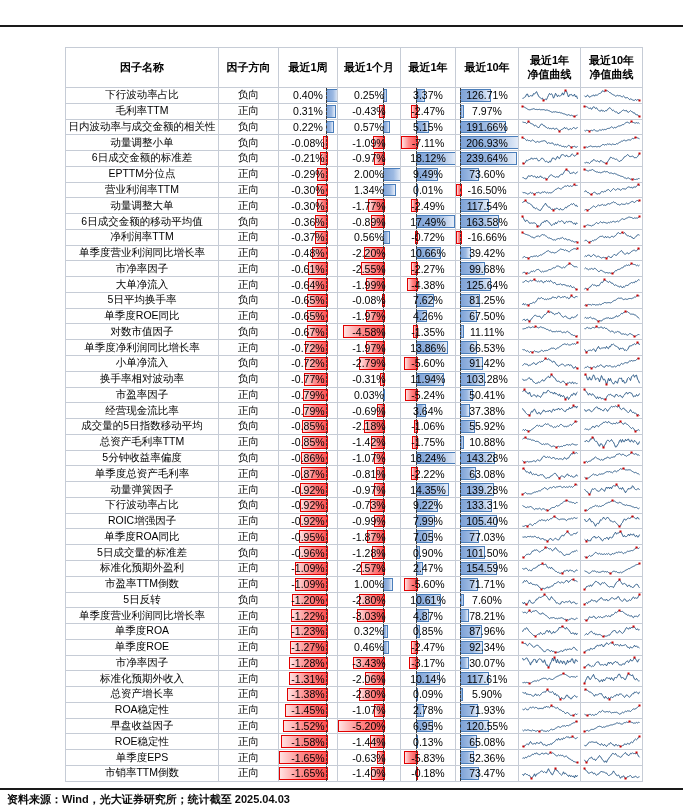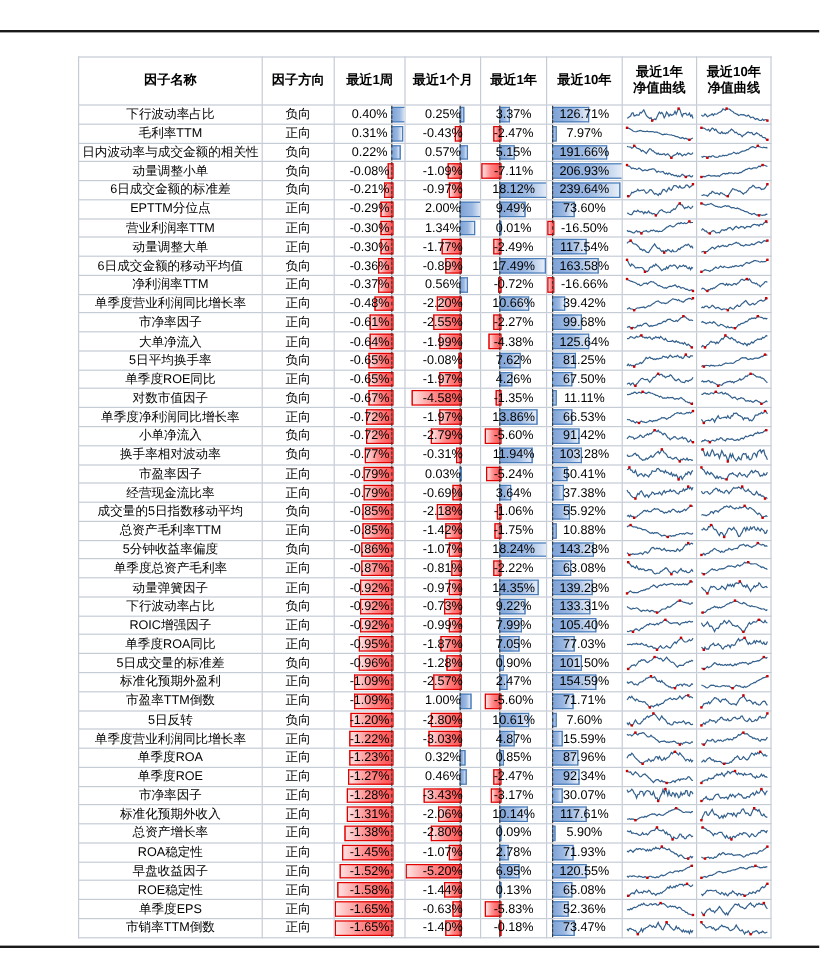--- a/index.html
+++ b/index.html
@@ -1322,21 +1322,21 @@
             <span class="val">-3.03%</span>
           </td>
       <td class="c-num">
             <div class="dbar pos" style="left: 28.0473%; width: 19.211%;"></div>
             <div class="axisline" style="left: 28.0473%;"></div>
             <span class="val">4.87%</span>
           </td>
       <td class="c-num">
             <div class="dbar pos" style="left: 6.1501%; width: 11.5139%;"></div>
             <div class="axisline" style="left: 6.1501%;"></div>
-            <span class="val">15.59%</span>
+            <span class="val">78.21%</span>
           </td>
       <td class="c-spark">
             <svg width="58" height="13" viewBox="0 0 58 13">
               <path d="M1.5 2.7L2.5 3.8L3.5 3.3L4.5 3.3L5.5 4.3L6.5 3.4L7.5 2.3L8.5 1.5L9.5 2.7L10.5 3.5L11.5 2.3L12.5 2.1L13.5 2.1L14.5 1.5L15.5 1.7L16.5 2.8L17.5 3.8L18.5 4.9L19.5 5.1L20.5 5.0L21.5 3.7L22.5 4.9L23.5 5.4L24.5 6.0L25.5 7.0L26.5 7.7L27.5 8.5L28.5 9.7L29.5 8.9L30.5 8.8L31.5 8.8L32.5 8.5L33.5 9.0L34.5 9.6L35.5 9.3L36.5 9.8L37.5 9.2L38.5 9.3L39.5 9.0L40.5 8.7L41.5 8.9L42.5 9.9L43.5 10.4L44.5 10.2L45.5 11.5L46.5 10.3L47.5 11.3L48.5 10.1L49.5 10.1L50.5 9.3L51.5 9.7L52.5 10.0L53.5 10.6L54.5 10.1L55.5 9.2L56.5 9.4" fill="none" stroke="#33608c" stroke-width="1"></path>
               <rect x="7.5" y="0.5" width="2" height="2" fill="#cc0000"></rect>
               <rect x="44.5" y="10.5" width="2" height="2" fill="#cc0000"></rect>
             </svg>
           </td>
       <td class="c-spark">
             <svg width="58" height="13" viewBox="0 0 58 13">
@@ -1723,13 +1723,14 @@
               <path d="M1.5 1.5L2.5 3.2L3.5 3.7L4.5 4.9L5.5 6.3L6.5 6.1L7.5 5.5L8.5 5.1L9.5 5.3L10.5 6.9L11.5 6.0L12.5 7.4L13.5 8.4L14.5 7.2L15.5 7.2L16.5 5.7L17.5 5.2L18.5 4.0L19.5 5.1L20.5 5.0L21.5 5.3L22.5 6.0L23.5 5.9L24.5 7.5L25.5 8.5L26.5 8.3L27.5 7.6L28.5 7.2L29.5 5.8L30.5 3.9L31.5 5.6L32.5 6.8L33.5 8.4L34.5 8.7L35.5 7.9L36.5 9.5L37.5 11.3L38.5 9.7L39.5 10.1L40.5 8.7L41.5 10.1L42.5 11.5L43.5 11.2L44.5 9.6L45.5 9.6L46.5 8.9L47.5 8.5L48.5 9.6L49.5 11.0L50.5 9.9L51.5 10.1L52.5 9.0L53.5 9.9L54.5 10.6L55.5 10.1L56.5 9.7" fill="none" stroke="#33608c" stroke-width="1"></path>
               <rect x="0.5" y="0.5" width="2" height="2" fill="#cc0000"></rect>
               <rect x="41.5" y="10.5" width="2" height="2" fill="#cc0000"></rect>
             </svg>
           </td>
     </tr>
       </tbody>
   </table>
 
   <div class="footer-rule"></div>
+  <div class="source-note">资料来源：Wind，光大证券研究所；统计截至 2025.04.03</div>
 </div>
 
 </body></html>

